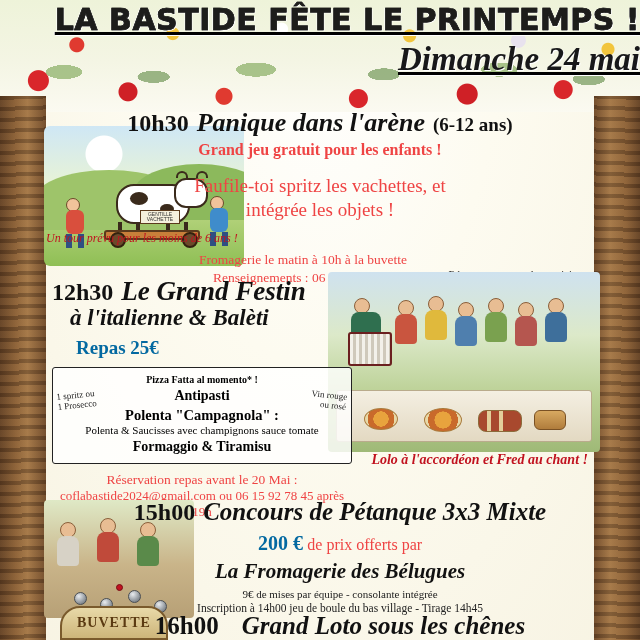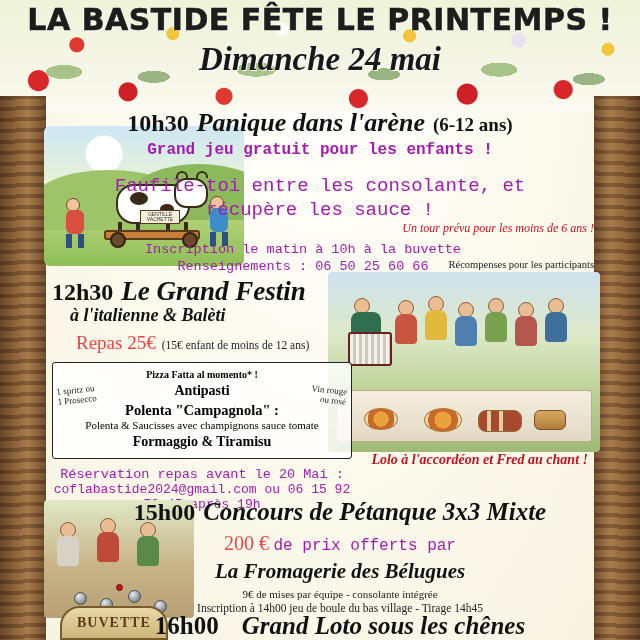--- a/index.html
+++ b/index.html
@@ -65,21 +65,22 @@
       linear-gradient(90deg, #5d3d23 0%, #8d6238 35%, #a97c4b 60%, #6b4729 100%); }
   .trunk.right { right: 0; background-image:
       repeating-linear-gradient(182deg, rgba(60,38,20,.35) 0 4px, rgba(160,118,72,.18) 4px 11px),
       linear-gradient(90deg, #6b4729 0%, #a97c4b 35%, #8d6238 70%, #5d3d23 100%); }
   .trunk.left { top: 96px; }
   .trunk.right { top: 96px; }
 
   
   .headline-wrap {
     position: absolute; left: 0; right: 0; top: 2px;
-    text-align: center;
+    text-align: right;
+    text-decoration: underline;
   }
   .headline {
     font-family: "DejaVu Sans", sans-serif;
     font-weight: bold;
     font-size: 30px;
     letter-spacing: .5px;
     color: #1d1d1b;
     -webkit-text-stroke: 0.6px #1d1d1b;
     text-shadow: 1px 1px 0 #ffffff, -1px 0 0 #ffffff;
     white-space: nowrap;
@@ -103,28 +104,28 @@
   }
   .title-script {
     font-family: "Liberation Serif", serif;
     font-style: italic;
     font-weight: bold;
     font-size: 26px;
     color: #111;
   }
   .title-plain {
     font-family: "Liberation Serif", serif;
-    font-weight: normal;
+    font-weight: bold;
     font-size: 24px;
+    color: #0369a1;
+  }
+  .line {
+    font-family: Liberation Serif, serif;
+    font-size: 15px;
     color: #ef4444;
-  }
-  .line {
-    font-family: Liberation Mono, monospace;
-    font-size: 15px;
-    color: #a21caf;
   }
   .line.bold { font-weight: bold; }
   .small {
     font-family: "Liberation Serif", serif;
     font-size: 12px;
     color: #222;
   }
   .tiny {
     font-family: "Liberation Serif", serif;
     font-size: 10.5px;
@@ -315,26 +316,26 @@
   </div>
 
   <div class="sec1">
     <div class="row1">
       <span class="time">10h30</span>
       <span class="title-script">Panique dans l'arène</span>
       <span class="agerange">(6-12 ans)</span>
     </div>
     <div class="line bold center" style="font-size:16px;margin-top:3px;">Grand jeu gratuit pour les enfants !</div>
     <div class="center" style="margin-top:16px;">
-      <div class="line" style="font-size:19px;">Faufile-toi entre les consolante, et</div>
-      <div class="line" style="font-size:19px;margin-top:2px;">récupère les sauce !</div>
-    </div>
-    <div class="small italic red" style="text-align:right;">Un tour prévu pour les moins de 6 ans !</div>
+      <div class="line" style="font-size:19px;">Faufile-toi spritz les vachettes, et</div>
+      <div class="line" style="font-size:19px;margin-top:2px;">intégrée les objets !</div>
+    </div>
+    <div class="small italic red" style="margin-top:10px;">Un tour prévu pour les moins de 6 ans !</div>
     <div style="margin-top:6px;position:relative;">
-      <div class="line center" style="font-size:13.5px;margin-left:-34px;">Inscription le matin à 10h à la buvette</div>
+      <div class="line center" style="font-size:13.5px;margin-left:-34px;">Fromagerie le matin à 10h à la buvette</div>
       <div class="line center" style="font-size:13.5px;margin-left:-34px;margin-top:2px;">Renseignements : 06 50 25 60 66</div>
       <div class="tiny" style="position:absolute;right:0;top:17px;">Récompenses pour les participants</div>
     </div>
   </div>
 
   <div class="scene-feast">
     <div class="person" style="left:70px;top:28px;">
         <div class="ph"></div>
         <div class="pb" style="background:#c9553f;"></div>
       </div>
@@ -368,25 +369,24 @@
     <div class="dish" style="left:96px;bottom:20px;width:38px;height:24px;background:radial-gradient(circle,#e8a33d 0 40%,#c96a2b 41% 70%,#e8d9a8 71%);border:1px solid #a97b3d;"></div>
     <div class="dish" style="left:150px;bottom:20px;width:44px;height:22px;background:linear-gradient(90deg,#a8492e 0 8px,#e3cf9b 8px 12px,#a8492e 12px 20px,#e3cf9b 20px 24px,#a8492e 24px 34px);border:1px solid #8c6b3a;border-radius:8px;"></div>
     <div class="dish" style="left:206px;bottom:22px;width:32px;height:20px;background:linear-gradient(180deg,#d8a961,#b07c3c);border:1px solid #7a5124;border-radius:6px;"></div>
   </div>
 
   <div class="sec2">
     <div style="display:flex;align-items:baseline;gap:8px;">
       <span class="time">12h30</span>
       <span class="title-script" style="font-size:27px;">Le Grand Festin</span>
     </div>
-    <div class="title-script" style="font-size:18px;margin-left:18px;margin-top:-2px;">à l'italienne &amp; Balèti</div>
+    <div class="title-script" style="font-size:23px;margin-left:18px;margin-top:-2px;">à l'italienne &amp; Balèti</div>
 
     <div style="margin-top:6px;display:flex;align-items:baseline;gap:6px;margin-left:24px;">
       <span class="title-plain" style="font-size:19px;">Repas 25€</span>
-      <span class="small" style="font-size:11.5px;">(15€ enfant de moins de 12 ans)</span>
     </div>
 
     <div class="menu-box">
       <div class="sidenote-l" style="white-space:pre-line;">1 spritz ou
 1 Prosecco</div>
       <div class="sidenote-r" style="white-space:pre-line;">Vin rouge
 ou rosé</div>
       <div class="mline m1">Pizza Fatta al momento* !</div>
       <div class="mline m2" style="margin-top:3px;">Antipasti</div>
       <div class="mline m3" style="margin-top:3px;">Polenta "Campagnola" :</div>

